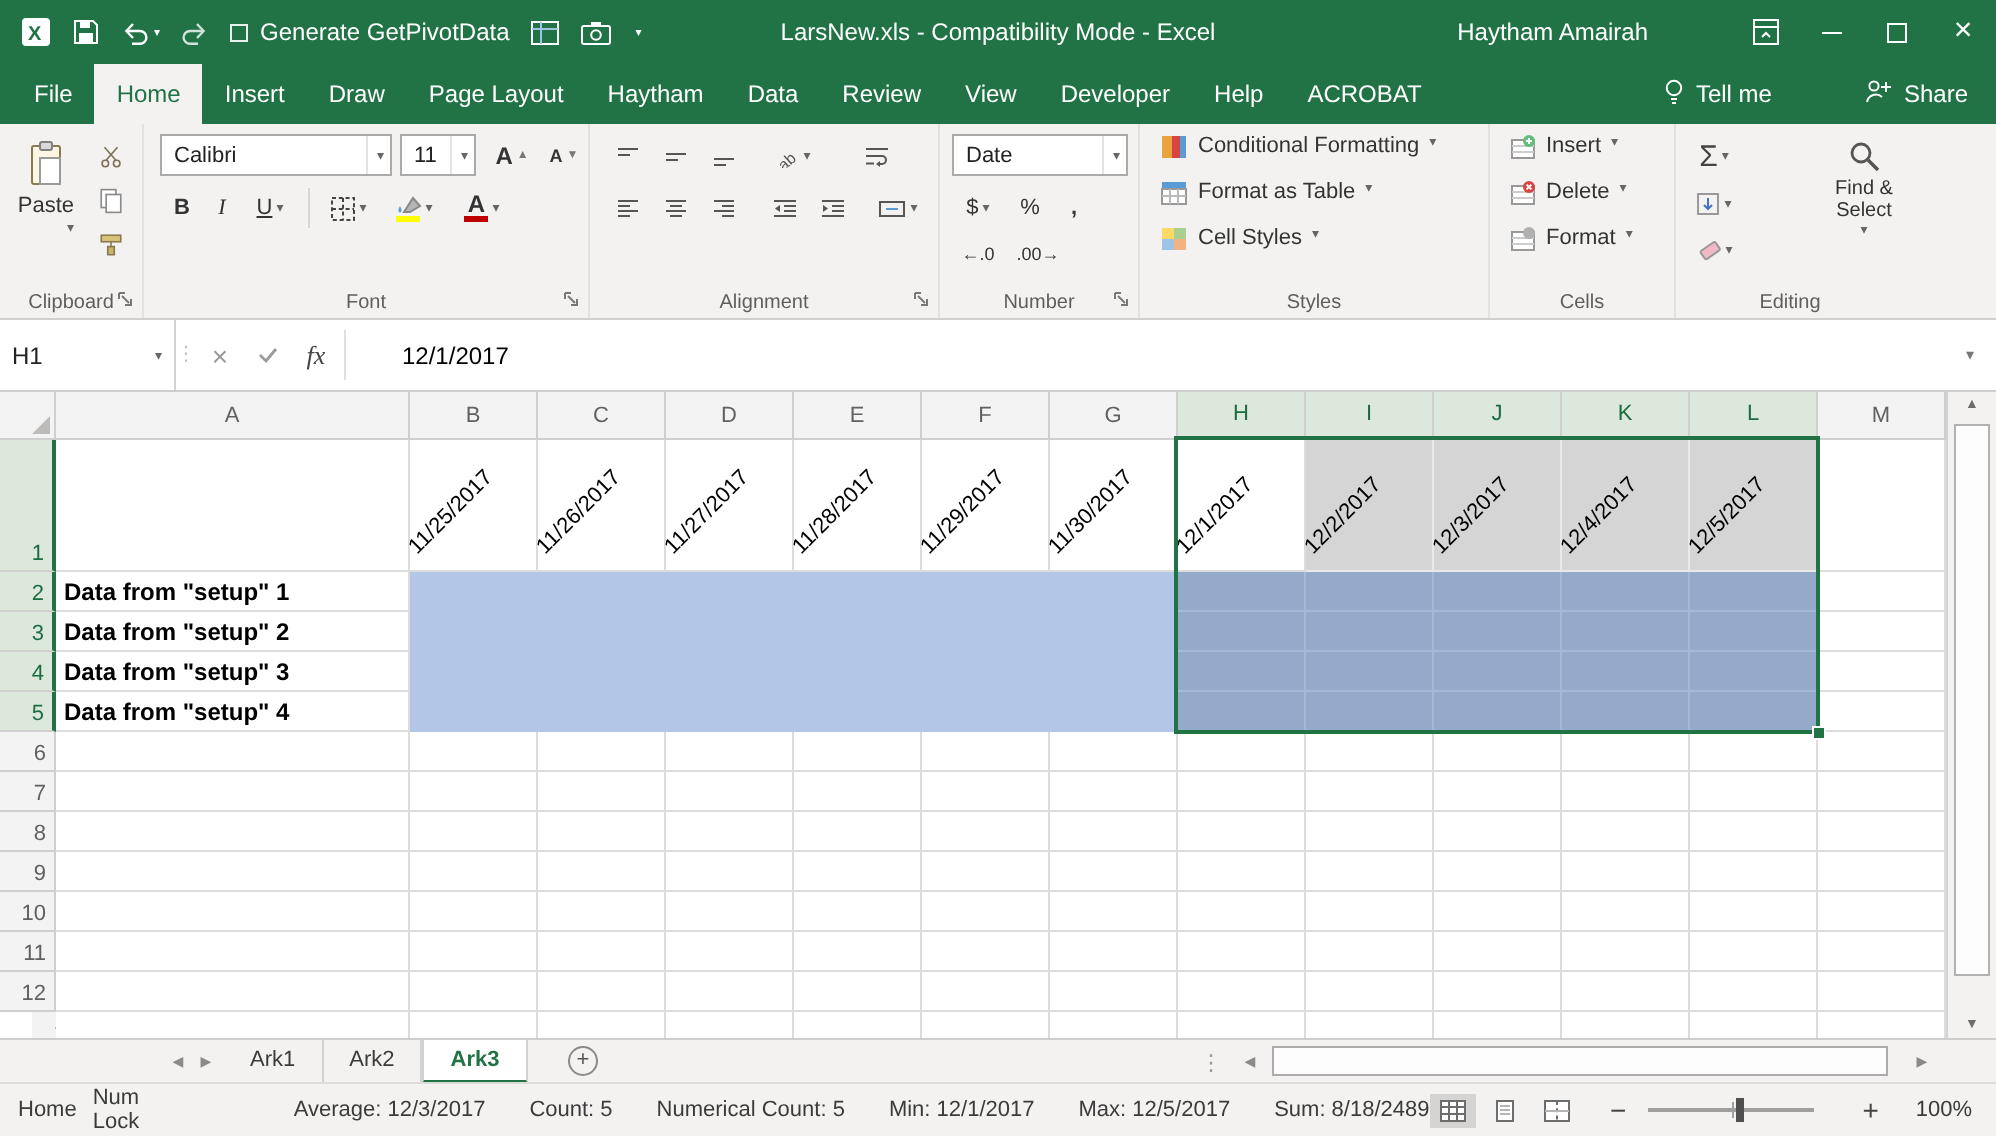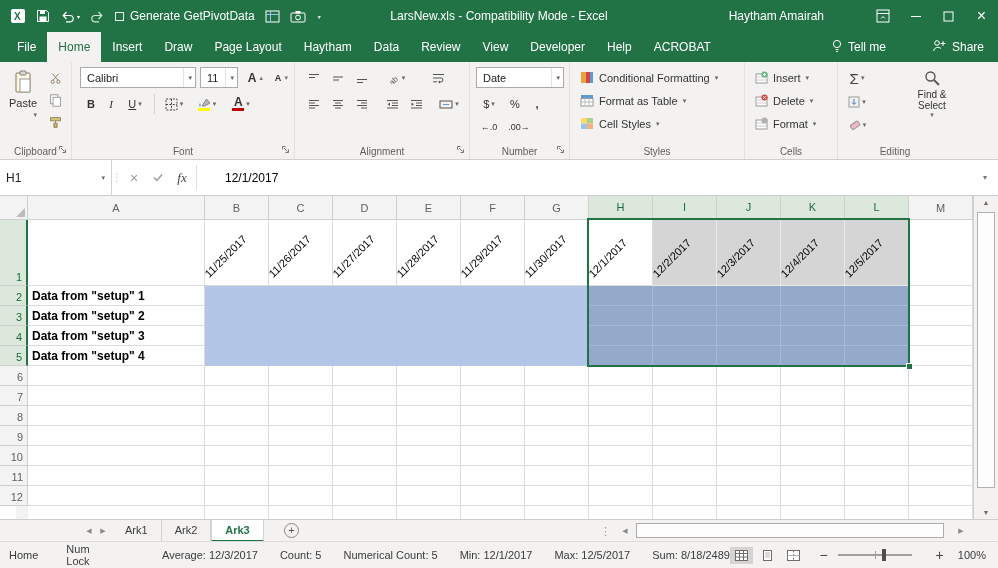--- a/index.html
+++ b/index.html
@@ -42,30 +42,30 @@
          padding:0 3px 0 6px;font-size:11px;color:#222}
   .combo .dd{margin-left:auto;border-left:1px solid #e4e4e4;padding-left:4px;height:100%;display:flex;align-items:center}
   .vsep{position:absolute;width:1px;height:20px;background:#d8d6d4}
   .pastebtn{position:absolute;left:5px;top:4px;width:36px;height:72px;display:flex;flex-direction:column;
             align-items:center;justify-content:flex-start;gap:3px;padding-top:4px;font-size:11px;color:#333}
   .blabel{display:flex;flex-direction:column;align-items:flex-end;line-height:12px}
   .fa{font-size:12px;color:#333}
   .tiny{font-size:6px;color:#777}
   .stack{display:flex;flex-direction:column;align-items:center;line-height:10px}
   .cbar{width:12px;height:3px;display:block;margin-top:1px}
-  .stackbtn{position:absolute;left:6px;height:21px;display:flex;align-items:center;gap:5px;font-size:11px;color:#333;padding:0 4px;white-space:nowrap}
+  .stackbtn{position:absolute;left:6px;height:21px;display:flex;gap:5px;font-size:11px;color:#333;padding:0 4px;white-space:nowrap}
   .bigbtn{position:absolute;top:3px;width:36px;height:74px;display:flex;flex-direction:column;align-items:center;
           padding-top:5px;font-size:10px;color:#333;text-align:center}
   .biglabel{line-height:11px;margin-top:3px;width:40px}
   .sigma{font-size:15px;color:#444;font-weight:400}
 
   
   .fbar{position:absolute;left:0;top:160px;width:998px;height:36px;background:#fff;border-bottom:1px solid #cfcdcb;
         display:flex;align-items:stretch}
-  .namebox{width:112px;border-right:1px solid #d4d2d0;display:flex;align-items:center;padding:0 6px;font-size:12px;color:#222}
+  .namebox{width:88px;border-right:1px solid #d4d2d0;display:flex;align-items:center;padding:0 6px;font-size:12px;color:#222}
   .namebox .dd{margin-left:auto}
   .fdots{width:10px;display:flex;align-items:center;justify-content:center;color:#c0c0c0;font-size:10px}
   .fbtn{width:24px;display:flex;align-items:center;justify-content:center;font-size:14px;color:#9a9a9a}
   .fx i{font-family:"Liberation Serif","DejaVu Serif",serif;font-size:13px;color:#444;font-style:italic}
   .fsep{width:1px;background:#e1dfdd;margin:5px 2px}
   .fvalue{flex:1;display:flex;align-items:center;padding-left:26px;font-size:12px;color:#000}
   .fexpand{width:26px;display:flex;align-items:center;justify-content:center;color:#777;font-size:8px}
 
   
   #grid{position:absolute;left:0;top:196px;width:973px;height:323px;overflow:hidden;background:#fff}
@@ -102,21 +102,21 @@
   .stab.active{background:#fff;color:#217346;font-weight:700;border-bottom:2px solid #217346;border-left:1px solid #d4d2d0}
   .newsheet{position:absolute;left:284px;top:3px;width:15px;height:15px;border:1px solid #8a8a8a;border-radius:50%;
             display:flex;align-items:center;justify-content:center;font-size:11px;color:#555;line-height:1}
   .splitter{position:absolute;left:600px;top:0;height:22px;display:flex;align-items:center;color:#9a9a9a;font-size:11px}
   .htrack{position:absolute;left:636px;top:3px;width:316px;height:15px}
   .hthumb{position:absolute;left:0;top:0;width:308px;height:15px;background:#fdfdfd;border:1px solid #adabab}
 
   
   .statusbar{position:absolute;left:0;top:541px;width:998px;height:27px;background:#f3f2f1;border-top:1px solid #dedcda;
              display:flex;align-items:center;font-size:11px;color:#3b3b3b;padding-left:9px}
-  .skey{margin-left:28px}
+  .skey{margin-left:8px}
   #stats{display:flex;gap:22px;margin-left:56px;white-space:nowrap}
   .views{margin-left:auto;display:flex;gap:3px;align-items:center}
   .vicon{padding:3px 5px;display:flex;align-items:center}
   .vicon.active{background:#d6d4d2}
   .zbtn{margin-left:13px;font-size:14px;color:#444;width:14px;text-align:center}
   .ztrack{width:92px;height:2px;background:#a19f9d;margin:0 9px;position:relative}
   .ztick{position:absolute;left:50%;top:-3px;width:1px;height:8px;background:#a19f9d}
   .zhandle{position:absolute;left:44px;top:-5px;width:4px;height:12px;background:#4e4e4e}
   .zpct{margin:0 12px;width:36px;text-align:right}
 </style>

